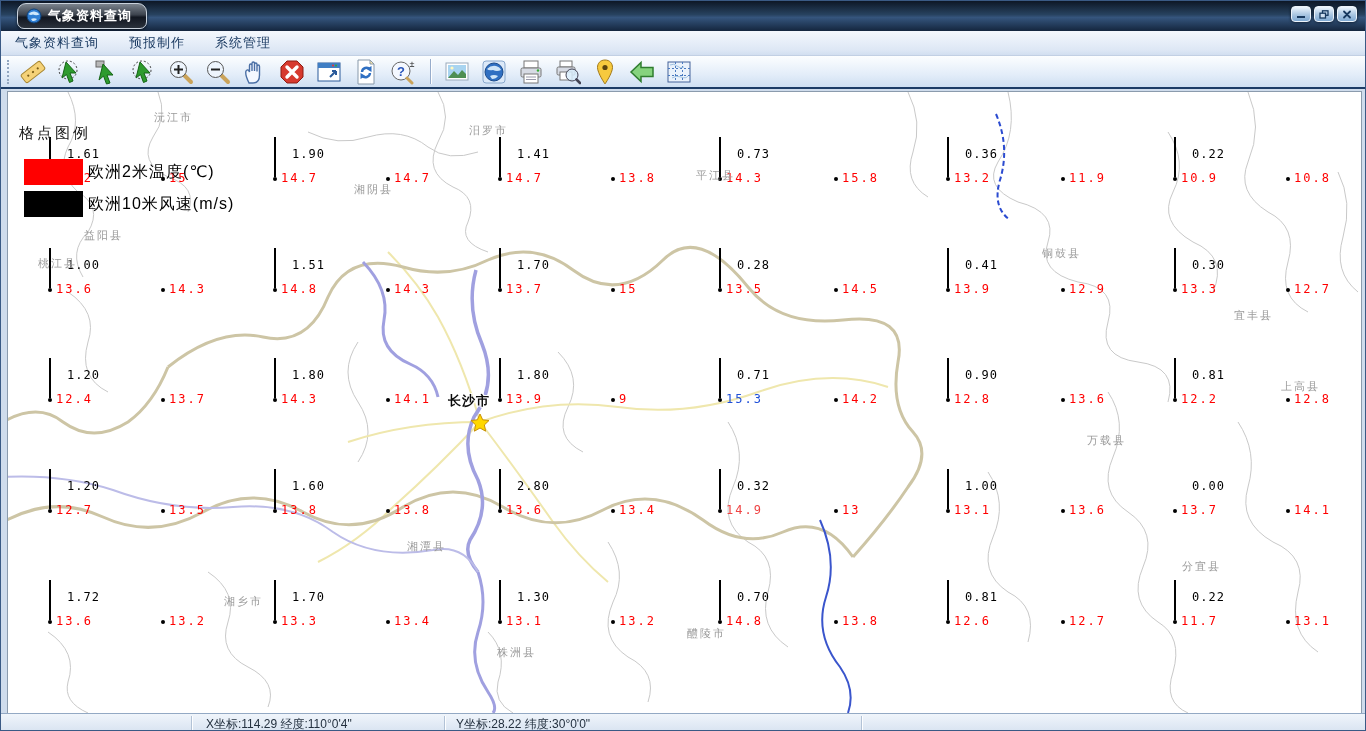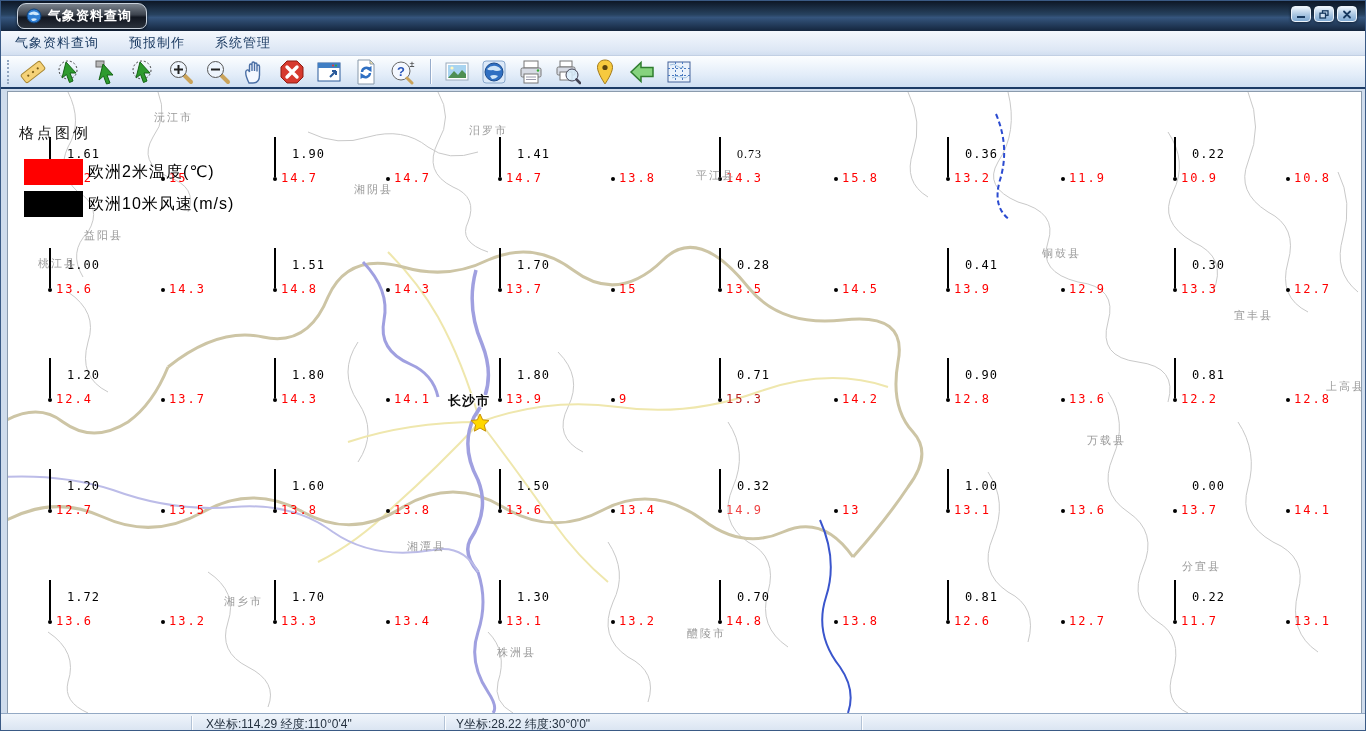--- a/index.html
+++ b/index.html
@@ -277,21 +277,21 @@
         <div class="gdot" style="left: 378px; top: 85px;"></div>
         <div class="gtemp" style="left: 386px; top: 79px; color: rgb(255, 0, 0);">14.7</div>
         <div class="gdot" style="left: 490px; top: 85px;"></div>
         <div class="gtemp" style="left: 498px; top: 79px; color: rgb(255, 0, 0);">14.7</div>
         <div class="gwind" style="left: 509px; top: 55px;">1.41</div>
         <div class="gline" style="left: 491px; top: 45px; height: 40px;"></div>
         <div class="gdot" style="left: 603px; top: 85px;"></div>
         <div class="gtemp" style="left: 611px; top: 79px; color: rgb(255, 0, 0);">13.8</div>
         <div class="gdot" style="left: 710px; top: 85px;"></div>
         <div class="gtemp" style="left: 718px; top: 79px; color: rgb(255, 0, 0);">14.3</div>
-        <div class="gwind" style="left: 729px; top: 55px; font-family: Liberation Serif, serif;">0.73</div>
+        <div class="gwind" style="left: 729px; top: 55px;">0.73</div>
         <div class="gline" style="left: 711px; top: 45px; height: 40px;"></div>
         <div class="gdot" style="left: 826px; top: 85px;"></div>
         <div class="gtemp" style="left: 834px; top: 79px; color: rgb(255, 0, 0);">15.8</div>
         <div class="gdot" style="left: 938px; top: 85px;"></div>
         <div class="gtemp" style="left: 946px; top: 79px; color: rgb(255, 0, 0);">13.2</div>
         <div class="gwind" style="left: 957px; top: 55px;">0.36</div>
         <div class="gline" style="left: 939px; top: 45px; height: 40px;"></div>
         <div class="gdot" style="left: 1053px; top: 85px;"></div>
         <div class="gtemp" style="left: 1061px; top: 79px; color: rgb(255, 0, 0);">11.9</div>
         <div class="gdot" style="left: 1165px; top: 85px;"></div>
@@ -348,21 +348,21 @@
         <div class="gline" style="left: 266px; top: 266px; height: 40px;"></div>
         <div class="gdot" style="left: 378px; top: 306px;"></div>
         <div class="gtemp" style="left: 386px; top: 300px; color: rgb(255, 0, 0);">14.1</div>
         <div class="gdot" style="left: 490px; top: 306px;"></div>
         <div class="gtemp" style="left: 498px; top: 300px; color: rgb(255, 0, 0);">13.9</div>
         <div class="gwind" style="left: 509px; top: 276px;">1.80</div>
         <div class="gline" style="left: 491px; top: 266px; height: 40px;"></div>
         <div class="gdot" style="left: 603px; top: 306px;"></div>
         <div class="gtemp" style="left: 611px; top: 300px; color: rgb(255, 0, 0);">9</div>
         <div class="gdot" style="left: 710px; top: 306px;"></div>
-        <div class="gtemp" style="left: 718px; top: 300px; color: #b91c1c;">15.3</div>
+        <div class="gtemp" style="left: 718px; top: 300px; color: #1d4ed8;">15.3</div>
         <div class="gwind" style="left: 729px; top: 276px;">0.71</div>
         <div class="gline" style="left: 711px; top: 266px; height: 40px;"></div>
         <div class="gdot" style="left: 826px; top: 306px;"></div>
         <div class="gtemp" style="left: 834px; top: 300px; color: rgb(255, 0, 0);">14.2</div>
         <div class="gdot" style="left: 938px; top: 306px;"></div>
         <div class="gtemp" style="left: 946px; top: 300px; color: rgb(255, 0, 0);">12.8</div>
         <div class="gwind" style="left: 957px; top: 276px;">0.90</div>
         <div class="gline" style="left: 939px; top: 266px; height: 40px;"></div>
         <div class="gdot" style="left: 1053px; top: 306px;"></div>
         <div class="gtemp" style="left: 1061px; top: 300px; color: rgb(255, 0, 0);">13.6</div>
@@ -379,21 +379,21 @@
         <div class="gdot" style="left: 153px; top: 417px;"></div>
         <div class="gtemp" style="left: 161px; top: 411px; color: rgb(255, 0, 0);">13.5</div>
         <div class="gdot" style="left: 265px; top: 417px;"></div>
         <div class="gtemp" style="left: 273px; top: 411px; color: rgb(255, 0, 0);">13.8</div>
         <div class="gwind" style="left: 284px; top: 387px;">1.60</div>
         <div class="gline" style="left: 266px; top: 377px; height: 40px;"></div>
         <div class="gdot" style="left: 378px; top: 417px;"></div>
         <div class="gtemp" style="left: 386px; top: 411px; color: rgb(255, 0, 0);">13.8</div>
         <div class="gdot" style="left: 490px; top: 417px;"></div>
         <div class="gtemp" style="left: 498px; top: 411px; color: rgb(255, 0, 0);">13.6</div>
-        <div class="gwind" style="left: 509px; top: 387px;">1.50</div>
+        <div class="gwind" style="left: 509px; top: 387px;">2.80</div>
         <div class="gline" style="left: 491px; top: 377px; height: 40px;"></div>
         <div class="gdot" style="left: 603px; top: 417px;"></div>
         <div class="gtemp" style="left: 611px; top: 411px; color: rgb(255, 0, 0);">13.4</div>
         <div class="gdot" style="left: 710px; top: 417px;"></div>
         <div class="gtemp" style="left: 718px; top: 411px; color: #ef4444;">14.9</div>
         <div class="gwind" style="left: 729px; top: 387px;">0.32</div>
         <div class="gline" style="left: 711px; top: 377px; height: 40px;"></div>
         <div class="gdot" style="left: 826px; top: 417px;"></div>
         <div class="gtemp" style="left: 834px; top: 411px; color: rgb(255, 0, 0);">13</div>
         <div class="gdot" style="left: 938px; top: 417px;"></div>
@@ -446,21 +446,21 @@
       </div>
     <div id="labels-layer">
         <div class="mlabel" style="left: 146px; top: 18px;">沅江市</div>
         <div class="mlabel" style="left: 461px; top: 31px;">汨罗市</div>
         <div class="mlabel" style="left: 346px; top: 90px;">湘阴县</div>
         <div class="mlabel" style="left: 688px; top: 76px;">平江县</div>
         <div class="mlabel" style="left: 76px; top: 136px;">益阳县</div>
         <div class="mlabel" style="left: 30px; top: 164px;">桃江县</div>
         <div class="mlabel" style="left: 1034px; top: 154px;">铜鼓县</div>
         <div class="mlabel" style="left: 1226px; top: 216px;">宜丰县</div>
-        <div class="mlabel" style="left: 1318px; top: 287px;">上高县</div>
+        <div class="mlabel" style="left: 1273px; top: 287px;">上高县</div>
         <div class="mlabel city" style="left: 440px; top: 300px;">长沙市</div>
         <div class="mlabel" style="left: 1079px; top: 341px;">万载县</div>
         <div class="mlabel" style="left: 1174px; top: 467px;">分宜县</div>
         <div class="mlabel" style="left: 399px; top: 447px;">湘潭县</div>
         <div class="mlabel" style="left: 216px; top: 502px;">湘乡市</div>
         <div class="mlabel" style="left: 489px; top: 517px; margin-top: 36px;">株洲县</div>
         <div class="mlabel" style="left: 679px; top: 534px;">醴陵市</div>
       </div>
 
     <div class="legend">

